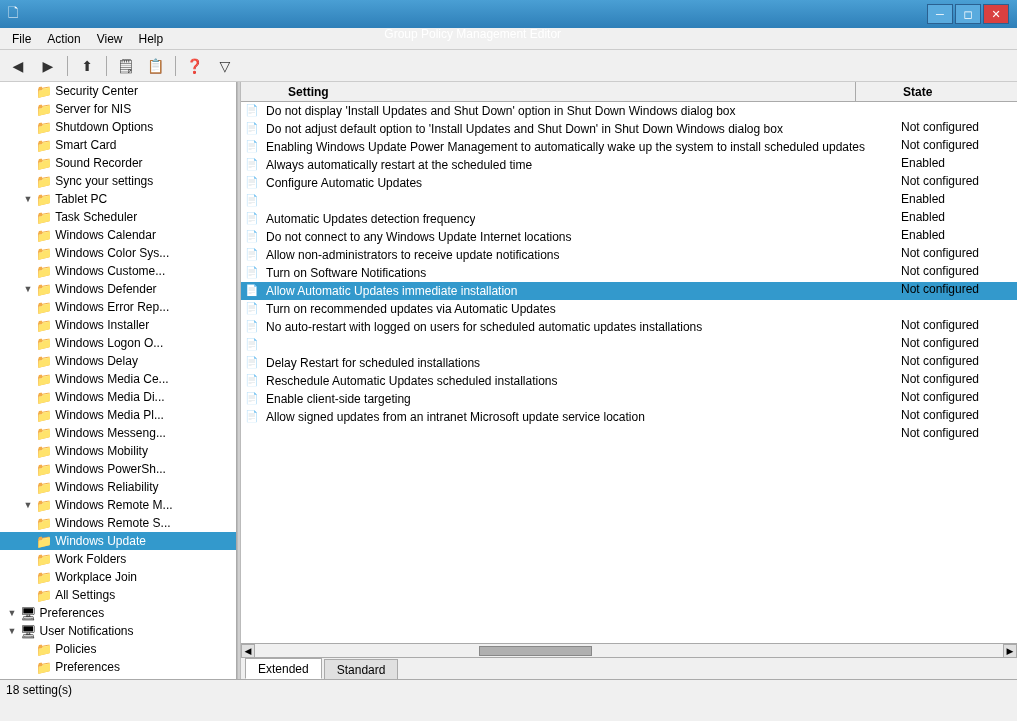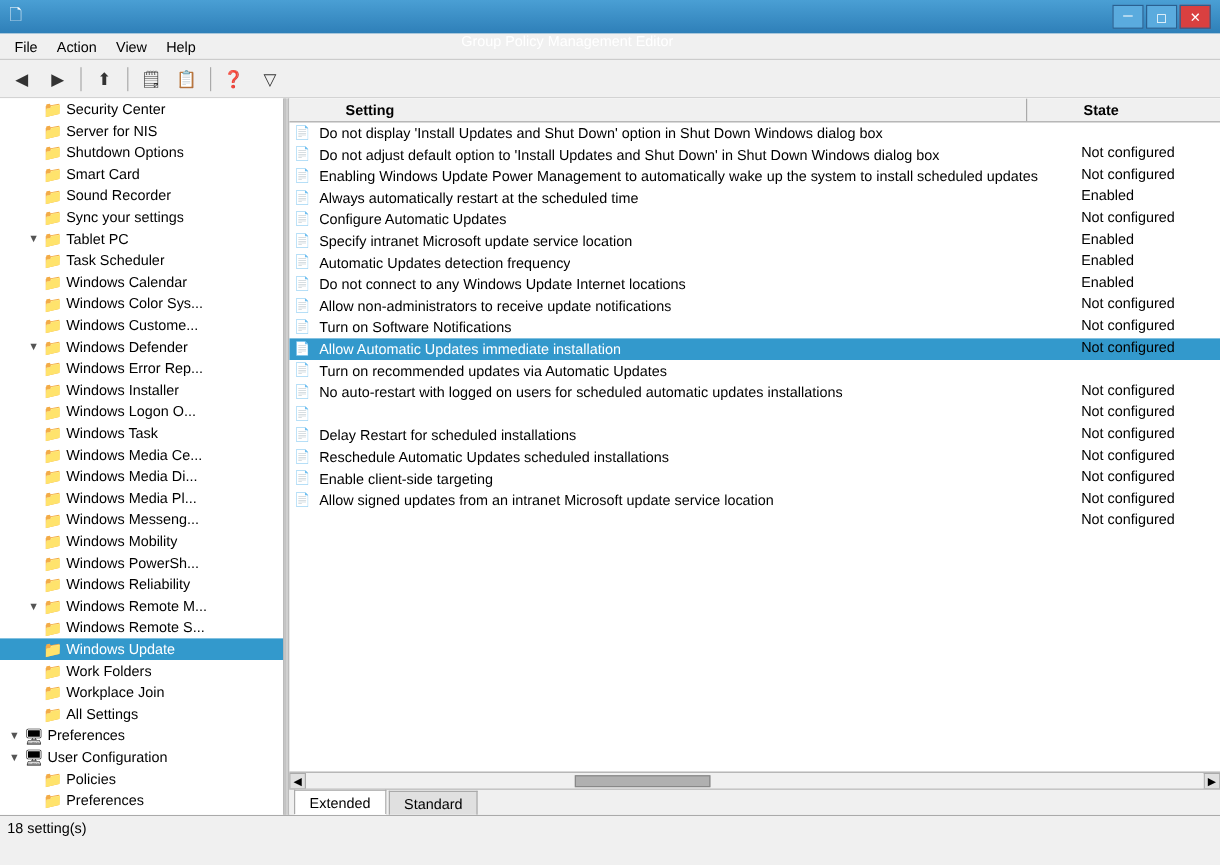--- a/index.html
+++ b/index.html
@@ -355,21 +355,21 @@
           <span class="tree-item-label">Windows Installer</span>
         </div>
         <div class="tree-item" style="padding-left: 20px;">
           <span class="expander"></span>
           <span style="display: inline-flex; align-items: center; margin-right: 3px; font-size: 13px;">📁</span>
           <span class="tree-item-label">Windows Logon O...</span>
         </div>
         <div class="tree-item" style="padding-left: 20px;">
           <span class="expander"></span>
           <span style="display: inline-flex; align-items: center; margin-right: 3px; font-size: 13px;">📁</span>
-          <span class="tree-item-label">Windows Task</span>
+          <span class="tree-item-label">Windows Delay</span>
         </div>
         <div class="tree-item" style="padding-left: 20px;">
           <span class="expander"></span>
           <span style="display: inline-flex; align-items: center; margin-right: 3px; font-size: 13px;">📁</span>
           <span class="tree-item-label">Windows Media Ce...</span>
         </div>
         <div class="tree-item" style="padding-left: 20px;">
           <span class="expander"></span>
           <span style="display: inline-flex; align-items: center; margin-right: 3px; font-size: 13px;">📁</span>
           <span class="tree-item-label">Windows Media Di...</span>
@@ -430,21 +430,21 @@
           <span class="tree-item-label">All Settings</span>
         </div>
         <div class="tree-item" style="padding-left: 4px;">
           <span class="expander">▼</span>
           <span style="display: inline-flex; align-items: center; margin-right: 3px; font-size: 13px;">🖥</span>
           <span class="tree-item-label">Preferences</span>
         </div>
         <div class="tree-item" style="padding-left: 4px;">
           <span class="expander">▼</span>
           <span style="display: inline-flex; align-items: center; margin-right: 3px; font-size: 13px;">🖥</span>
-          <span class="tree-item-label">User Configuration</span>
+          <span class="tree-item-label">User Notifications</span>
         </div>
         <div class="tree-item" style="padding-left: 20px;">
           <span class="expander"></span>
           <span style="display: inline-flex; align-items: center; margin-right: 3px; font-size: 13px;">📁</span>
           <span class="tree-item-label">Policies</span>
         </div>
         <div class="tree-item" style="padding-left: 20px;">
           <span class="expander"></span>
           <span style="display: inline-flex; align-items: center; margin-right: 3px; font-size: 13px;">📁</span>
           <span class="tree-item-label">Preferences</span>
@@ -491,21 +491,20 @@
         <div class="table-row">
           <div class="table-cell setting-cell">
             <span style="display: inline-block; width: 13px; height: 13px; margin-right: 4px; flex-shrink: 0; font-size: 11px;">📄</span>
             <span style="overflow: hidden; text-overflow: ellipsis; white-space: nowrap;">Configure Automatic Updates</span>
           </div>
           <div class="table-cell state-cell">Enabled</div>
         </div>
         <div class="table-row">
           <div class="table-cell setting-cell">
             <span style="display: inline-block; width: 13px; height: 13px; margin-right: 4px; flex-shrink: 0; font-size: 11px;">📄</span>
-            <span style="overflow: hidden; text-overflow: ellipsis; white-space: nowrap;">Specify intranet Microsoft update service location</span>
           </div>
           <div class="table-cell state-cell">Enabled</div>
         </div>
         <div class="table-row">
           <div class="table-cell setting-cell">
             <span style="display: inline-block; width: 13px; height: 13px; margin-right: 4px; flex-shrink: 0; font-size: 11px;">📄</span>
             <span style="overflow: hidden; text-overflow: ellipsis; white-space: nowrap;">Automatic Updates detection frequency</span>
           </div>
           <div class="table-cell state-cell">Enabled</div>
         </div>

